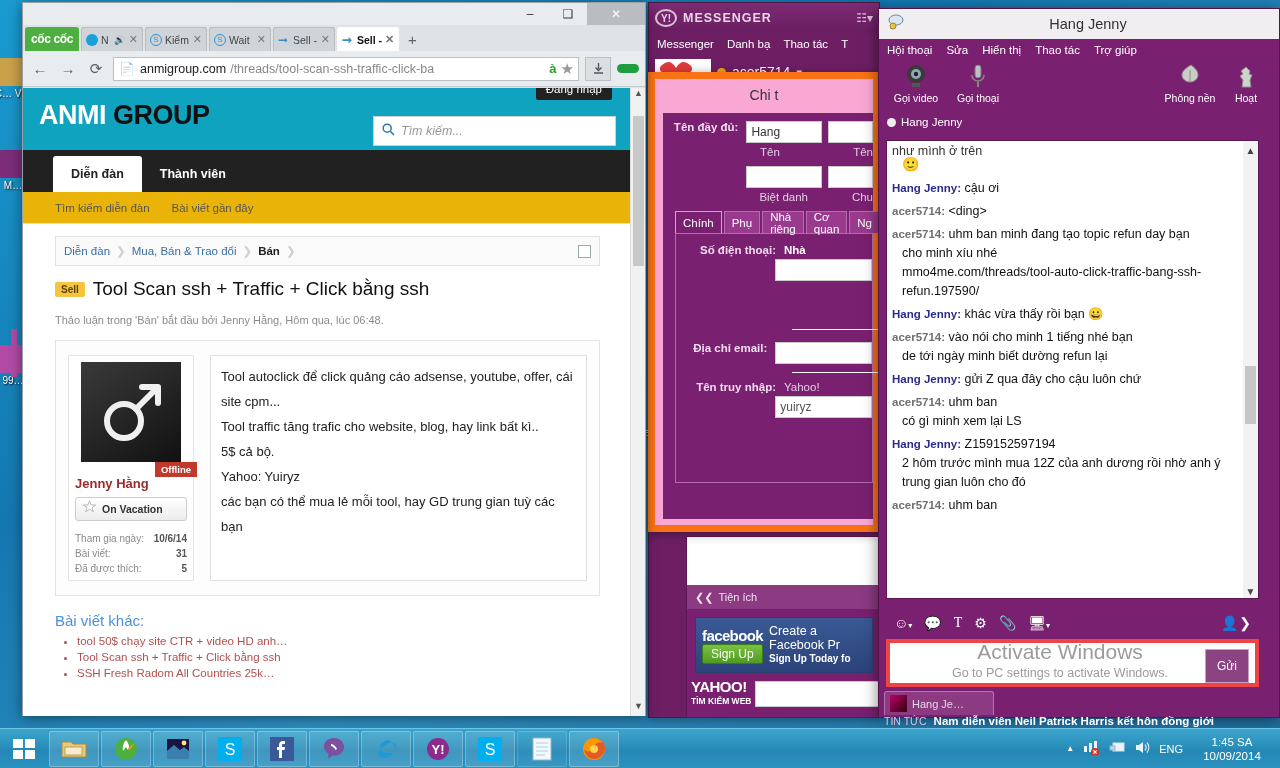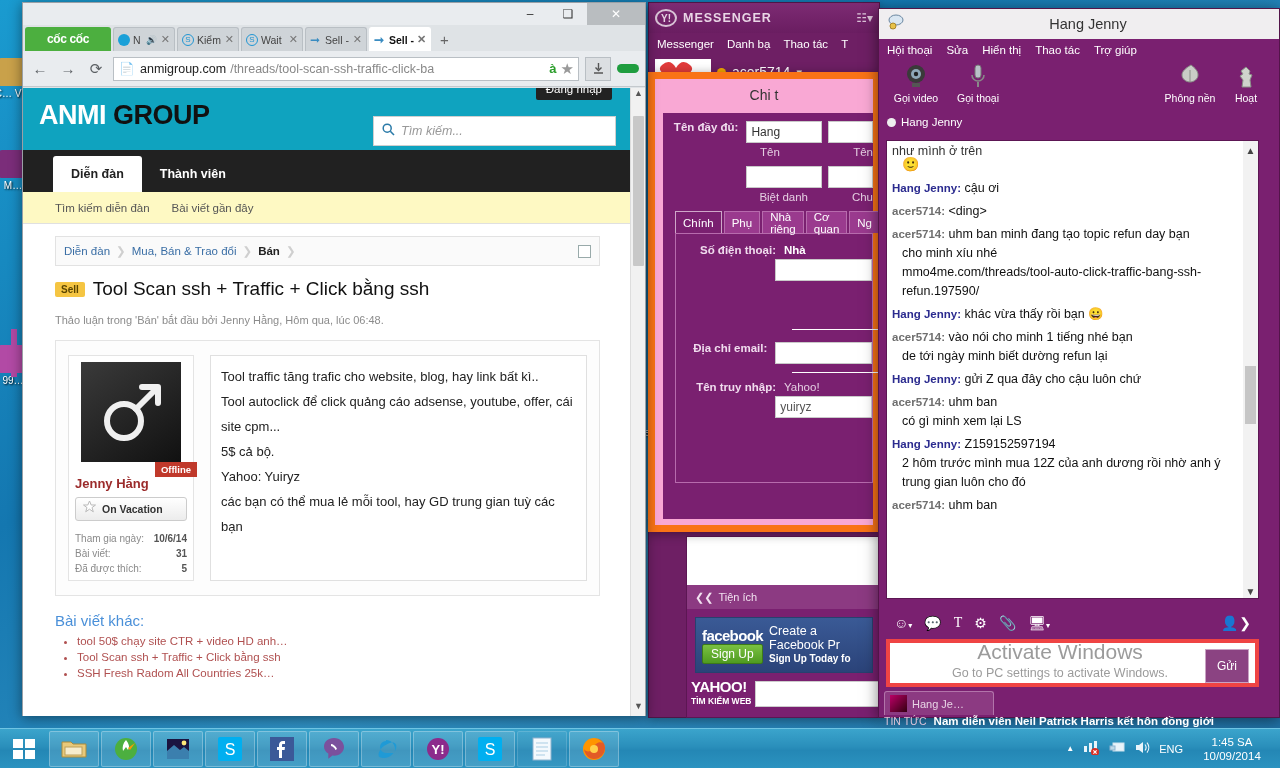--- a/index.html
+++ b/index.html
@@ -31,21 +31,21 @@
   .win { position:absolute; background:#fff; }
 
   
   #browser { left:22px; top:2px; width:624px; height:714px;
              background:#dfe3e6; border:1px solid #9aa0a6; box-shadow:0 2px 12px rgba(0,0,0,.45); }
   #br-titlebar { height:22px; background:#e9ecef; position:relative; }
   .wbtn { position:absolute; top:0; width:38px; height:22px; display:flex; align-items:center; justify-content:center;
           font-size:12px; color:#333; }
   .wbtn.min{ right:96px;} .wbtn.max{ right:58px;} .wbtn.cls{ right:0; background:#b9bdc0; color:#fff; width:58px;}
   #br-tabs { height:26px; background:#dfe3e6; display:flex; align-items:flex-end; padding-left:2px; }
-  #logo-tab { width:86px; height:24px; background:#4caf3f; display:flex; align-items:center; justify-content:center;
+  #logo-tab { width:54px; height:24px; background:#4caf3f; display:flex; align-items:center; justify-content:center;
               border-radius:3px 3px 0 0; }
   #logo-tab .lg { color:#fff; font-weight:bold; font-size:12px; letter-spacing:-.4px; }
   .tab { height:24px; min-width:62px; max-width:78px; background:#cfd4d8; border:1px solid #b9bfc4; border-bottom:none;
          border-radius:3px 3px 0 0; margin-left:2px; display:flex; align-items:center; padding:0 4px; gap:3px;
          font-size:10.5px; color:#444; overflow:hidden; white-space:nowrap; }
   .tab.active { background:#fff; border-color:#fff; color:#111; font-weight:bold; }
   .tab .fav { width:12px; height:12px; flex:none; }
   .tab .tt { overflow:hidden; text-overflow:clip; flex:1; }
   .tab .xc { font-size:11px; color:#777; flex:none; }
   #newtab { width:26px; height:24px; display:flex; align-items:center; justify-content:center; font-size:15px; color:#666; }
@@ -69,21 +69,21 @@
   #site-logo { font-size:27px; font-weight:bold; letter-spacing:-.5px; }
   #site-logo .a { color:#fff; } #site-logo .b { color:#111; }
   #loginbtn { position:absolute; right:18px; top:-10px; background:#222; color:#fff; font-size:11.5px;
               padding:5px 10px; border-radius:2px; }
   #searchbox { position:absolute; right:14px; top:28px; width:243px; height:30px; background:#fff; border:1px solid #cfcfcf;
                display:flex; align-items:center; gap:6px; padding:12px 8px; }
   #searchbox .ph { color:#999; font-style:italic; font-size:12.5px; }
   #navbar-dark { height:42px; background:#212121; display:flex; align-items:flex-end; padding-left:30px; }
   .ntab { height:36px; padding:0 18px; display:flex; align-items:center; font-size:12.5px; font-weight:bold; color:#fff; }
   .ntab.active { background:#fff; color:#222; border-radius:3px 3px 0 0; }
-  #subnav { height:32px; background:#fef9c3; border-bottom:1px solid #e0e0e0; display:flex; align-items:center;
+  #subnav { height:32px; background:#eab308; border-bottom:1px solid #e0e0e0; display:flex; align-items:center;
             padding-left:32px; gap:22px; font-size:11.5px; color:#555; }
   #crumbwrap { margin:12px 30px 0 32px; border:1px solid #e2e2e2; background:#fafafa; height:30px;
                display:flex; align-items:center; padding:0 8px; font-size:11.5px; }
   .crumb { color:#3a6ea5; padding-right:6px; } .crumb.cur { color:#222; font-weight:bold; }
   .sep { color:#cfcfcf; padding-right:6px; }
   #crumbwrap .grid { margin-left:auto; width:13px; height:13px; border:1px solid #9aa; background:#fff; }
   #thread-title { margin:12px 0 14px 32px; display:flex; align-items:center; gap:8px; }
   #sellbadge { background:#f5c542; color:#5a4500; font-size:10px; font-weight:bold; padding:2px 6px; border-radius:2px; }
   #thread-title h1 { font-size:19px; font-weight:normal; color:#111; }
   #thread-sub { margin:5px 0 0 32px; font-size:11px; color:#8b8b8b; }
@@ -474,22 +474,22 @@
                   <span>Bài viết:</span>
                   <span class="v">31</span>
                 </div>
               <div class="r">
                   <span>Đã được thích:</span>
                   <span class="v">5</span>
                 </div>
             </div>
           </div>
           <div id="msgbox">
+            <div>Tool autoclick để click quảng cáo adsense, youtube, offer, cái site cpm...</div>
             <div>Tool traffic tăng trafic cho website, blog, hay link bất kì..</div>
-            <div>Tool autoclick để click quảng cáo adsense, youtube, offer, cái site cpm...</div>
             <div>5$ cả bộ.</div>
             <div>Yahoo: Yuiryz</div>
             <div>các bạn có thể mua lẻ mỗi tool, hay GD trung gian tuỳ các bạn</div>
           </div>
         </div>
       </div>
 
       <div id="other-posts">
         <h3>Bài viết khác:</h3>
         <ul>

